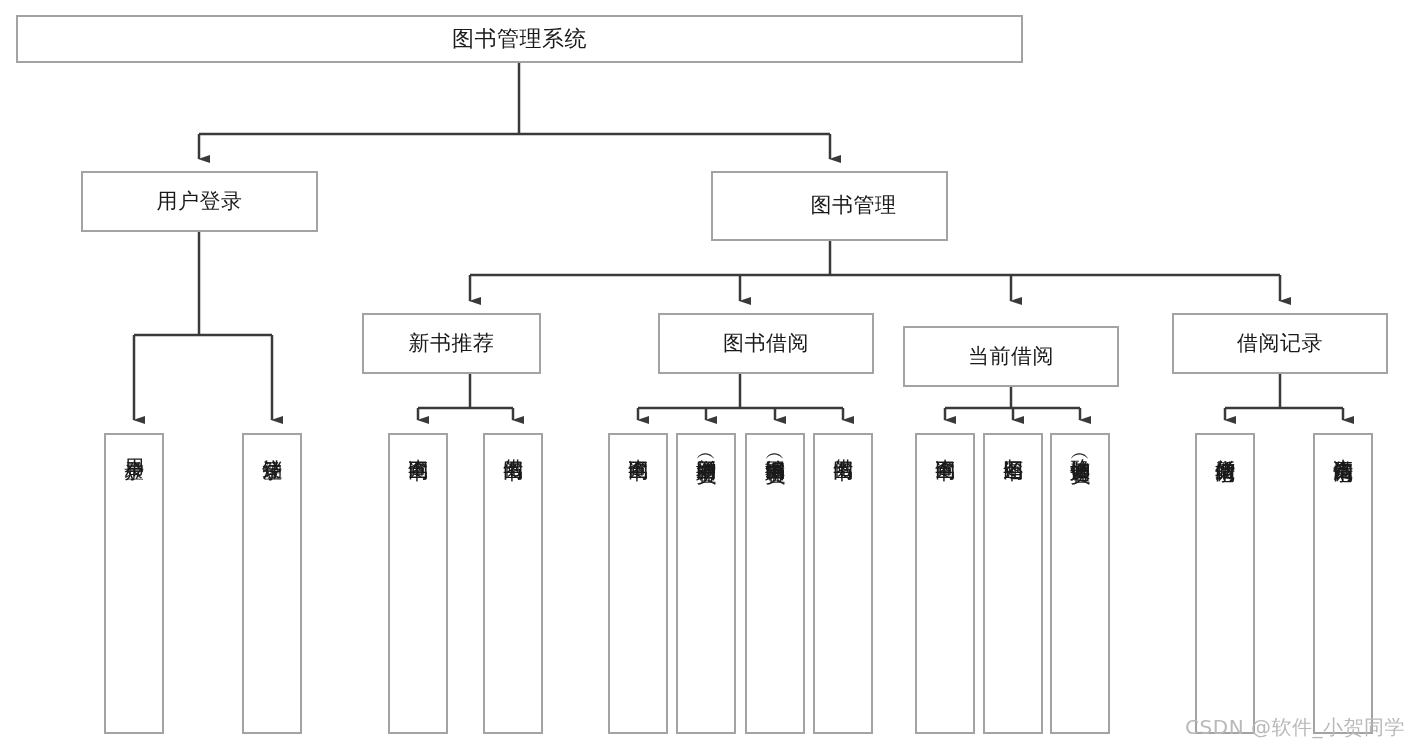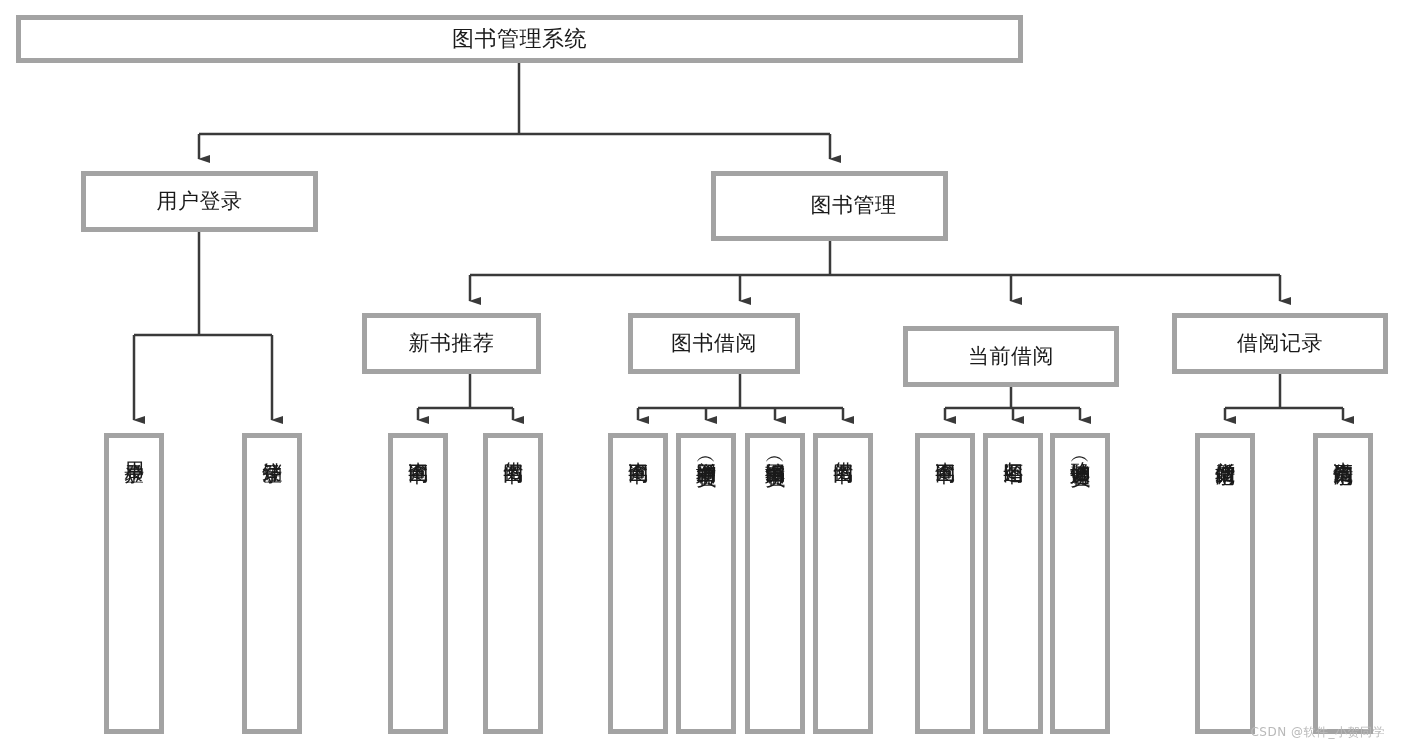--- a/index.html
+++ b/index.html
@@ -23,21 +23,21 @@
     left: 0;
     top: 0;
     width: 1405px;
     height: 747px;
     pointer-events: none;
   }
   .node {
     position: absolute;
     box-sizing: border-box;
     background: #ffffff;
-    border: 5px solid #a3a3a3;
+    border: 2px solid #a3a3a3;
     display: flex;
     align-items: center;
     justify-content: center;
     color: #1a1a1a;
   }
   .node.h-node {
     font-size: 21px;
     line-height: 1.2;
     letter-spacing: 0.5px;
   }
@@ -53,23 +53,23 @@
     writing-mode: vertical-rl;
     text-orientation: upright;
     font-size: 20px;
     line-height: 1.18;
     letter-spacing: 1px;
     white-space: nowrap;
     color: #1a1a1a;
   }
   .watermark {
     position: absolute;
-    right: 20px;
+    right: 0;
     bottom: 6px;
-    font-size: 12px;
+    font-size: 20px;
     color: #b9b9b9;
     letter-spacing: 0.5px;
     white-space: nowrap;
     user-select: none;
   }
 </style>
 </head>
 <body>
 
 <div id="diagram-root">
@@ -133,21 +133,21 @@
   </div>
 
   <div class="node h-node" style="left:711px; top:171px; width:237px; height:70px;padding-left:48px;">
     <span>图书管理</span>
   </div>
 
   <div class="node h-node" style="left:362px; top:313px; width:179px; height:61px;">
     <span>新书推荐</span>
   </div>
 
-  <div class="node h-node" style="left:628px; top:313px; width:172px; height:61px;">
+  <div class="node h-node" style="left:658px; top:313px; width:216px; height:61px;">
     <span>图书借阅</span>
   </div>
 
   <div class="node h-node" style="left:903px; top:313px; width:216px; height:61px;margin-top:13px;">
     <span>当前借阅</span>
   </div>
 
   <div class="node h-node" style="left:1172px; top:313px; width:216px; height:61px;">
     <span>借阅记录</span>
   </div>

